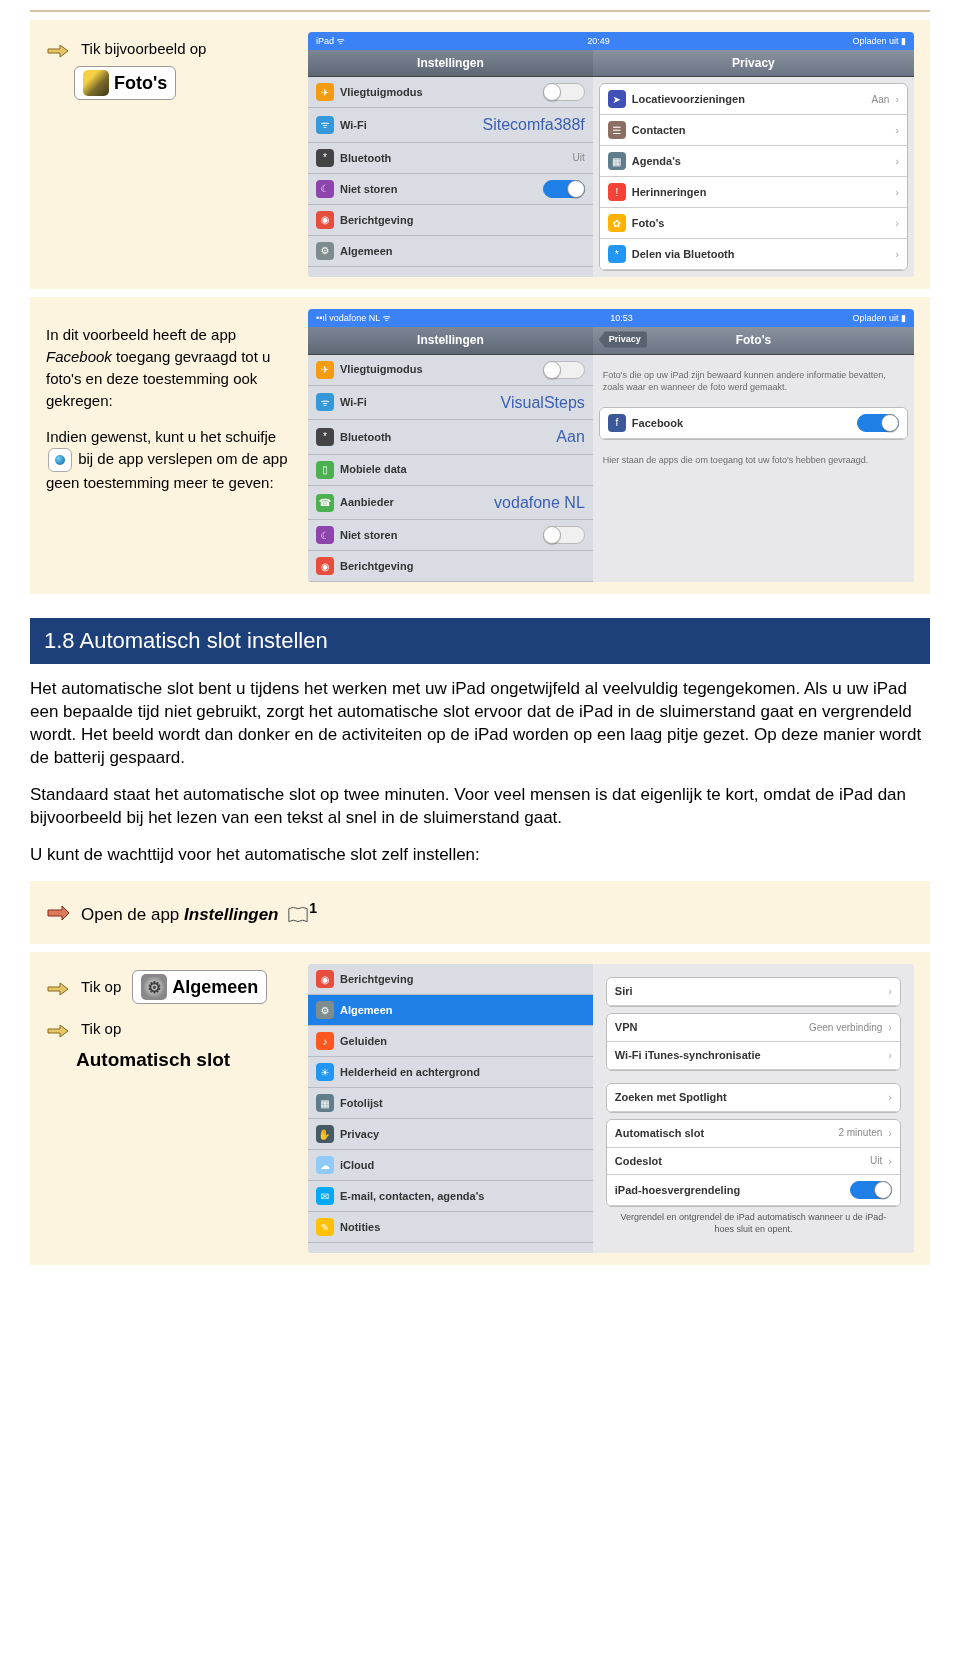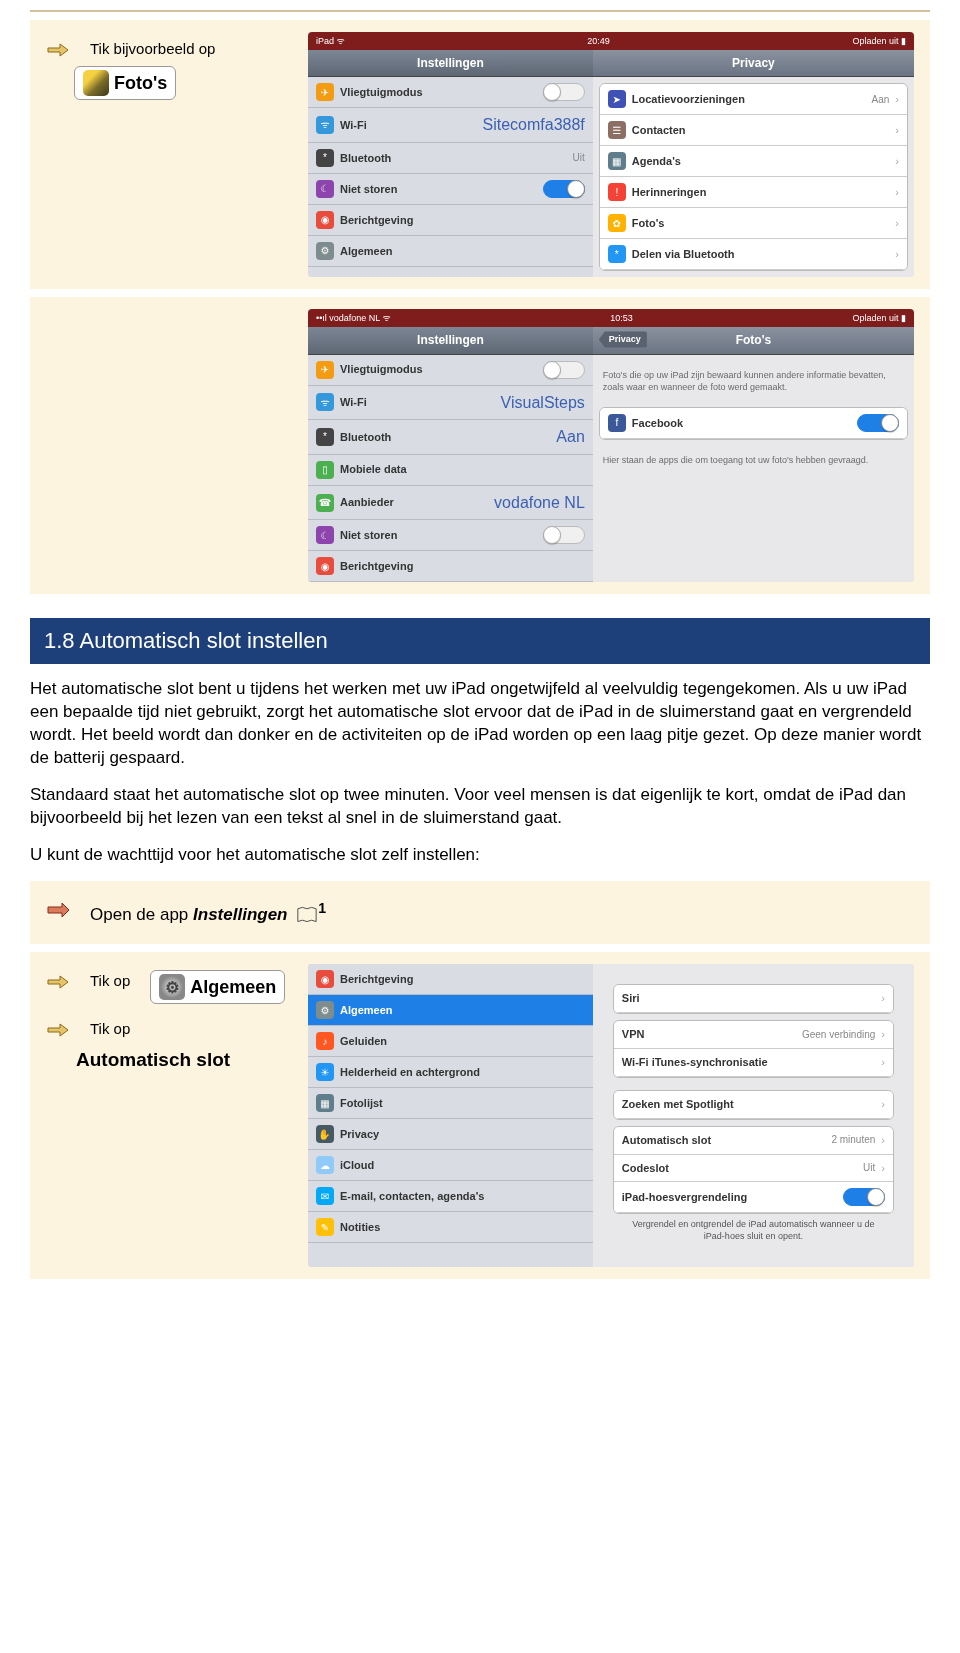--- a/index.html
+++ b/index.html
@@ -2,30 +2,30 @@
 <html><head>
 <meta charset="utf-8">
 <style>
   body{margin:0;font-family:Arial,Helvetica,sans-serif;background:#fff;color:#000;font-size:17px;line-height:1.35}
   .page{width:960px;margin:0 auto;position:relative;padding-bottom:30px}
   .header-bar{height:2px;background:#d4c09d;margin:10px 30px 0}
   .header-row{display:flex;justify-content:space-between;padding:0 30px 4px;font-style:italic;font-size:17px}
   .content{padding:0 30px}
   .para{margin:14px 0}
   .cream{background:#fcf4de;padding:12px 16px;margin:8px 0;position:relative}
-  .instr{display:flex;gap:20px;margin:6px 0}
+  .instr{display:flex;align-items:center;gap:11px;margin:6px 0}
   .hand{width:24px;height:20px;display:inline-block}
   .hand svg{width:100%;height:100%}
   .icon-badge{display:inline-flex;align-items:center;background:#fff;border:1px solid #9a9a9a;border-radius:6px;padding:3px 8px;gap:5px;font-weight:bold;font-size:18px}
   .photo-thumb{width:26px;height:26px;border-radius:5px;background:linear-gradient(135deg,#f5d142 30%,#7a6a2a 60%,#3a3a1a)}
   .gear-thumb{width:26px;height:26px;border-radius:5px;background:radial-gradient(circle,#bbb 30%,#888 60%);display:flex;align-items:center;justify-content:center;color:#444;font-size:16px}
   .cream-split{display:flex;gap:12px;align-items:flex-start}
   .cream-text{flex:0 0 250px;font-size:15px;line-height:1.45}
   .ipad{flex:1;border-radius:4px;overflow:hidden;font-size:11px;position:relative}
-  .ipad-status{background:#7f1d1d;color:#fff;display:flex;justify-content:space-between;padding:3px 8px;font-size:9px}
+  .ipad-status{background:#3b82f6;color:#fff;display:flex;justify-content:space-between;padding:3px 8px;font-size:9px}
   .ipad-body{display:flex;background:#cfd4da}
   .ipad-left{flex:0 0 47%;background:#d9dde3}
   .ipad-right{flex:1;background:#e8e8eb}
   .ipad-h{background:linear-gradient(#7d8694,#5e6774);color:#fff;text-align:center;padding:5px;font-size:12px;font-weight:bold;border-bottom:1px solid #444}
   .ipad-h2{background:linear-gradient(#8a92a0,#6b7482);color:#fff;text-align:center;padding:5px;font-size:12px;font-weight:bold;border-bottom:1px solid #444;position:relative}
   .back-btn{position:absolute;left:6px;top:4px;background:#5a6270;color:#fff;font-size:9px;padding:2px 6px 2px 10px;border-radius:3px;clip-path:polygon(6px 0,100% 0,100% 100%,6px 100%,0 50%)}
   .srow{display:flex;align-items:center;padding:6px 8px;background:#fff;border-bottom:1px solid #ccc;gap:6px}
   .srow.grey{background:#d9dde3;border-bottom:1px solid #b8bcc2}
   .srow .icon{width:18px;height:18px;border-radius:4px;display:flex;align-items:center;justify-content:center;color:#fff;font-size:10px;flex-shrink:0}
   .srow .lbl{flex:1;font-weight:bold;color:#333}
@@ -158,20 +158,24 @@
                 </div>
         </div>
       </div>
     </div>
   </div>
 </div>
 
 <div class="cream">
   <div class="cream-split">
     <div class="cream-text">
+      <p><span>In dit voorbeeld heeft de app </span><span class="italic">Facebook</span><span> toegang gevraagd tot u foto's en deze toestemming ook gekregen:</span></p>
+      <p><span>Indien gewenst, kunt u het schuifje </span><span class="toggle-inline">
+                <span class="dot"></span>
+              </span><span> bij de app verslepen om de app geen toestemming meer te geven:</span></p>
     </div>
     <div class="ipad">
       <div class="ipad-status">
         <span>••ıl vodafone NL ᯤ</span>
         <span>10:53</span>
         <span>Opladen uit ▮</span>
       </div>
       <div class="ipad-body">
         <div class="ipad-left">
           <div class="ipad-h">Instellingen</div>
@@ -312,21 +316,21 @@
                 <div class="srow grey">
                   <span class="icon" style="background:#03a9f4">✉</span>
                   <span class="lbl">E-mail, contacten, agenda's</span>
                 </div>
                 <div class="srow grey">
                   <span class="icon" style="background:#ffc107">✎</span>
                   <span class="lbl">Notities</span>
                 </div>
               </div>
         <div class="ipad-right">
-          <div style="padding:20px">
+          <div style="padding:13px">
                   <div style="border:1px solid #bbb;border-radius:6px;overflow:hidden;margin-bottom:6px" id="s3r1">
                     <div class="srow">
                       <span class="lbl">Siri</span>
                       <span class="chev">›</span>
                     </div>
                   </div>
           <div style="border:1px solid #bbb;border-radius:6px;overflow:hidden;margin-bottom:12px" id="s3r2">
                     <div class="srow">
                       <span class="lbl">VPN</span>
                       <span class="valg">Geen verbinding</span>

